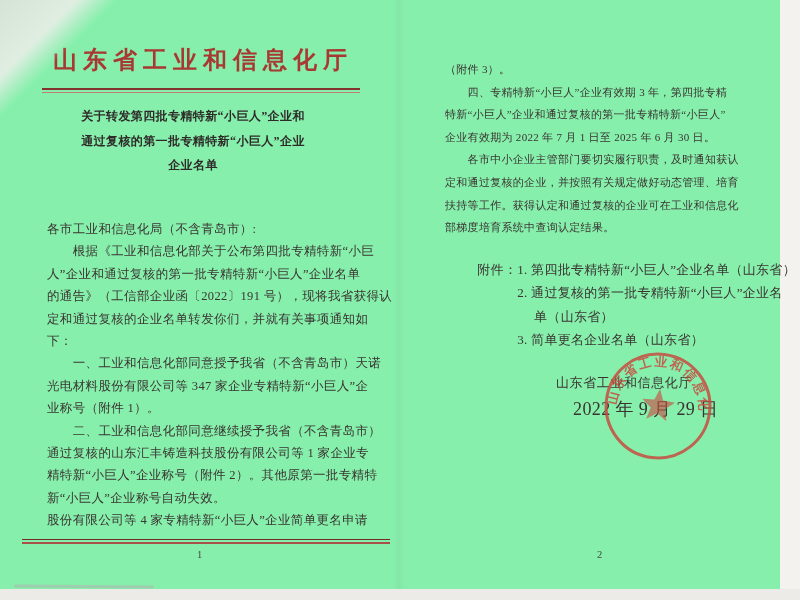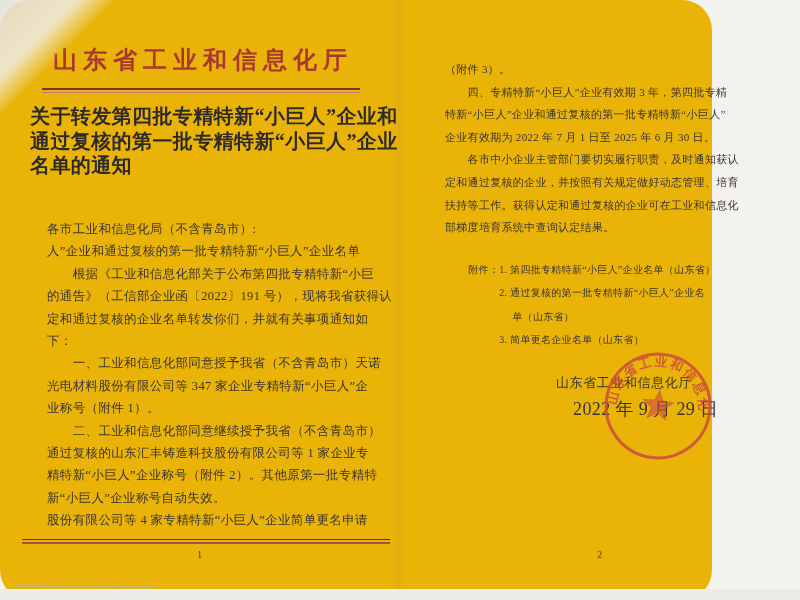--- a/index.html
+++ b/index.html
@@ -2,23 +2,22 @@
 <html><head>
 <meta charset="utf-8">
 <style>
   * { margin:0; padding:0; box-sizing:border-box; }
   html,body { width:800px; height:600px; overflow:hidden; }
   body {
     font-family:"Liberation Serif","DejaVu Serif",serif;
     background:#f3f2ef;
   }
   .canvas {
-    position:relative; width:712px; height:600px;
-    background:#eab308;
-    border-radius:30px;
+    position:relative; width:780px; height:600px;
+    background:#86efac;
   }
   .page { position:absolute; top:0; height:600px; width:400px; }
   .page-1 { left:0; }
   .page-2 { left:400px; }
 
   
   .corner-shade {
     position:absolute; top:0; left:0; width:130px; height:125px;
     background:linear-gradient(135deg,#e2e1dd 0%,#efeeea 30%,rgba(255,255,255,0) 46%);
     opacity:.85; pointer-events:none;
@@ -46,23 +45,23 @@
   }
   .header-rule {
     position:absolute; top:88px; left:42px; width:318px;
     border-top:2.5px solid #83322e;
   }
   .header-rule::after {
     content:""; display:block; margin-top:2px;
     border-top:1.2px solid #c07c76;
   }
   .doc-title {
-    position:absolute; top:104px; left:30px; width:366px;
-    font-weight:bold;
-    font-size:20px; line-height:24.5px; letter-spacing:.4px;
+    position:absolute; top:104px; left:10px; width:366px;
+    text-align:center; font-weight:bold;
+    font-size:12px; line-height:24.5px; letter-spacing:.4px;
     color:#2e2a28;
   }
   .body-text .line { white-space:pre; }
   .body-1 {
     position:absolute; top:200px; left:47px; width:322px;
     font-size:12.5px; line-height:22.4px; letter-spacing:.35px;
     color:#3a3430;
     margin-top:18px;
   }
   .footer-rule {
@@ -78,22 +77,22 @@
     text-align:center; font-size:10.5px; color:#4a4642; letter-spacing:1px;
   }
 
   
   .body-2 {
     position:absolute; top:58px; left:45px; width:316px;
     font-size:11px; line-height:22.6px; letter-spacing:.3px;
     color:#3a3430;
   }
   .attachments {
-    position:absolute; top:258px; left:58px; width:320px;
-    font-size:10px; line-height:23.3px; letter-spacing:.3px;
+    position:absolute; top:258px; left:64px; width:320px;
+    font-size:13px; line-height:23.3px; letter-spacing:.3px;
     color:#3a3430;
   }
   .signature-name {
     position:absolute; top:374px; left:156px;
     font-size:13px; letter-spacing:.6px; color:#3a3430; white-space:pre;
   }
   .signature-date {
     position:absolute; top:397px; left:173px;
     font-size:18px; letter-spacing:.4px; color:#3a3430; white-space:pre;
   }
@@ -106,26 +105,26 @@
 <body>
 
 <div class="canvas">
 
   <div class="page page-1">
     <div class="agency-header">山东省工业和信息化厅</div>
     <div class="header-rule"></div>
     <div class="doc-title body-text">
         <div class="line">关于转发第四批专精特新“小巨人”企业和</div>
         <div class="line">通过复核的第一批专精特新“小巨人”企业</div>
-        <div class="line">名单的通知</div>
+        <div class="line">企业名单</div>
       </div>
     <div class="body-1 body-text">
         <div class="line">各市工业和信息化局（不含青岛市）:</div>
+        <div class="line">　　根据《工业和信息化部关于公布第四批专精特新“小巨</div>
         <div class="line">人”企业和通过复核的第一批专精特新“小巨人”企业名单</div>
-        <div class="line">　　根据《工业和信息化部关于公布第四批专精特新“小巨</div>
         <div class="line">的通告》（工信部企业函〔2022〕191 号），现将我省获得认</div>
         <div class="line">定和通过复核的企业名单转发你们，并就有关事项通知如</div>
         <div class="line">下：</div>
         <div class="line">　　一、工业和信息化部同意授予我省（不含青岛市）天诺</div>
         <div class="line">光电材料股份有限公司等 347 家企业专精特新“小巨人”企</div>
         <div class="line">业称号（附件 1）。</div>
         <div class="line">　　二、工业和信息化部同意继续授予我省（不含青岛市）</div>
         <div class="line">通过复核的山东汇丰铸造科技股份有限公司等 1 家企业专</div>
         <div class="line">精特新“小巨人”企业称号（附件 2）。其他原第一批专精特</div>
         <div class="line">新“小巨人”企业称号自动失效。</div>

